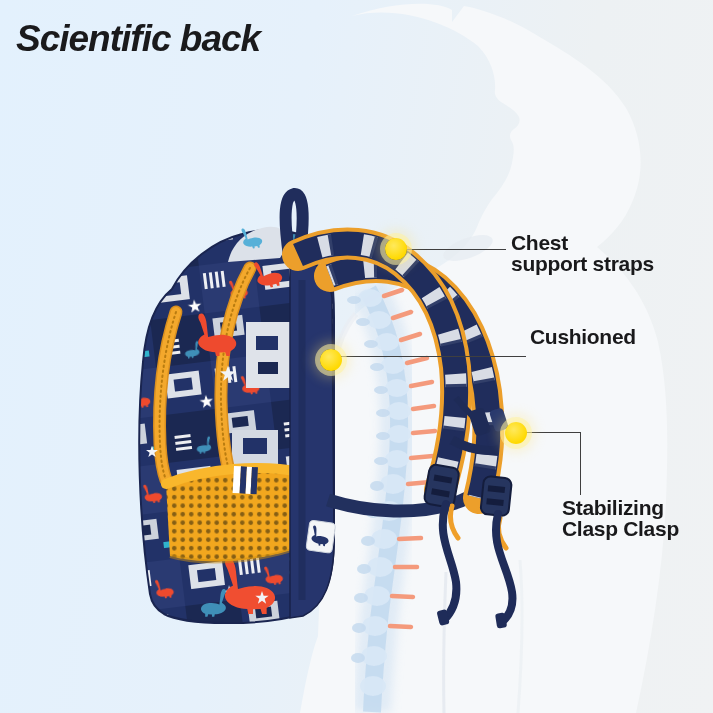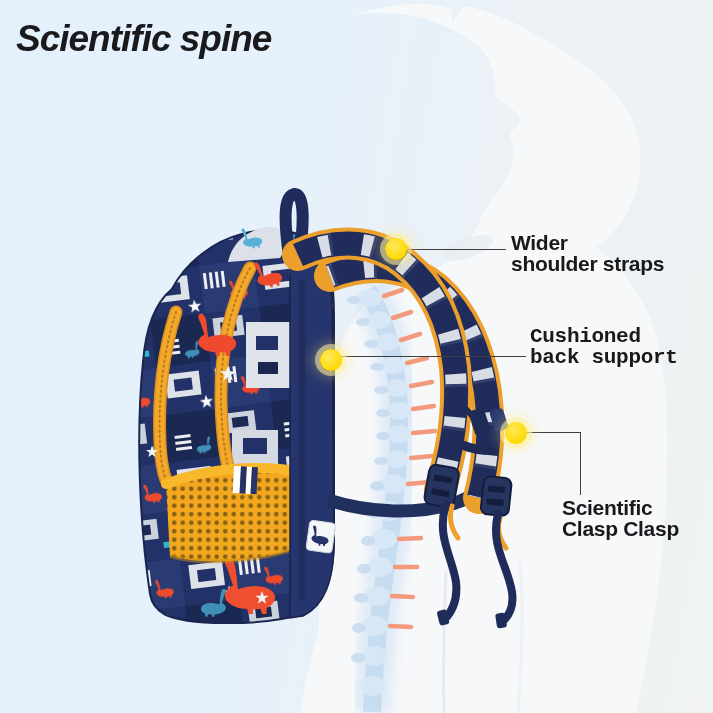--- a/index.html
+++ b/index.html
@@ -252,37 +252,36 @@
         <path d="M 500 518 C 496 530 500 540 506 548" stroke="#ef9f2a" stroke-width="5"></path>
         <path d="M 446 504 C 436 536 452 556 456 582 C 458 600 452 612 444 620" stroke="#1f2c59" stroke-width="8"></path>
         <path d="M 498 514 C 490 546 508 566 512 592 C 514 606 509 616 502 622" stroke="#1f2c59" stroke-width="8"></path>
         <rect x="438" y="610" width="10" height="15" rx="3" transform="rotate(-14 443 617)" fill="#1f2c59" stroke="none"></rect>
         <rect x="496" y="613" width="10" height="15" rx="3" transform="rotate(-9 501 620)" fill="#1f2c59" stroke="none"></rect>
       </g>
     </g>
   </svg>
 
   <h1 class="title">
-    <span>Scientific spine</span><br>
+    <span>Scientific back</span><br>
   </h1>
 
   <span class="dot" style="left:385px;top:238px;"></span>
   <div class="callout-line" style="left:404px;top:249px;width:102px;"></div>
   <div class="callout-label" style="left:511px;top:232px;">
-    <span>Wider</span><br>
-    <span>shoulder straps</span>
+    <span>Chest</span><br>
+    <span>support straps</span>
   </div>
 
   <span class="dot" style="left:320px;top:349px;"></span>
   <div class="callout-line" style="left:340px;top:356px;width:186px;"></div>
-  <div class="callout-label" style="left:530px;top:326px;font-family:Liberation Mono, monospace;">
+  <div class="callout-label" style="left:530px;top:326px;">
     <span>Cushioned</span><br>
-    <span>back support</span>
   </div>
 
   <span class="dot" style="left:505px;top:422px;"></span>
   <div class="callout-line elbow" style="left:524px;top:432px;width:56px;height:62px;"></div>
   <div class="callout-label" style="left:562px;top:497px;">
-    <span>Scientific</span><br>
+    <span>Stabilizing</span><br>
     <span>Clasp Clasp</span>
   </div>
 
 </div>
 
 </body></html>

